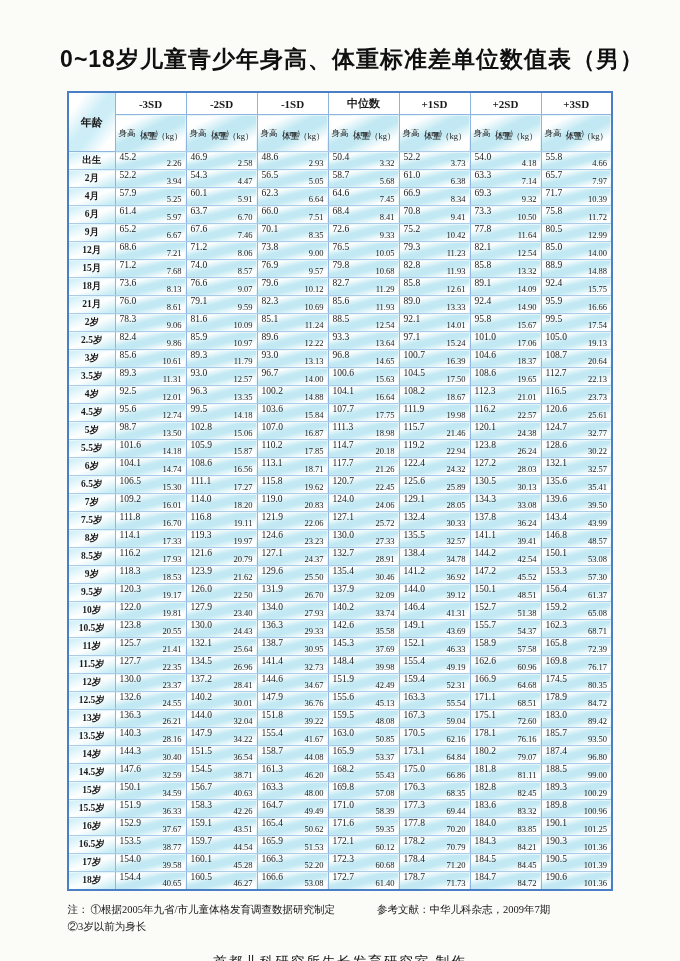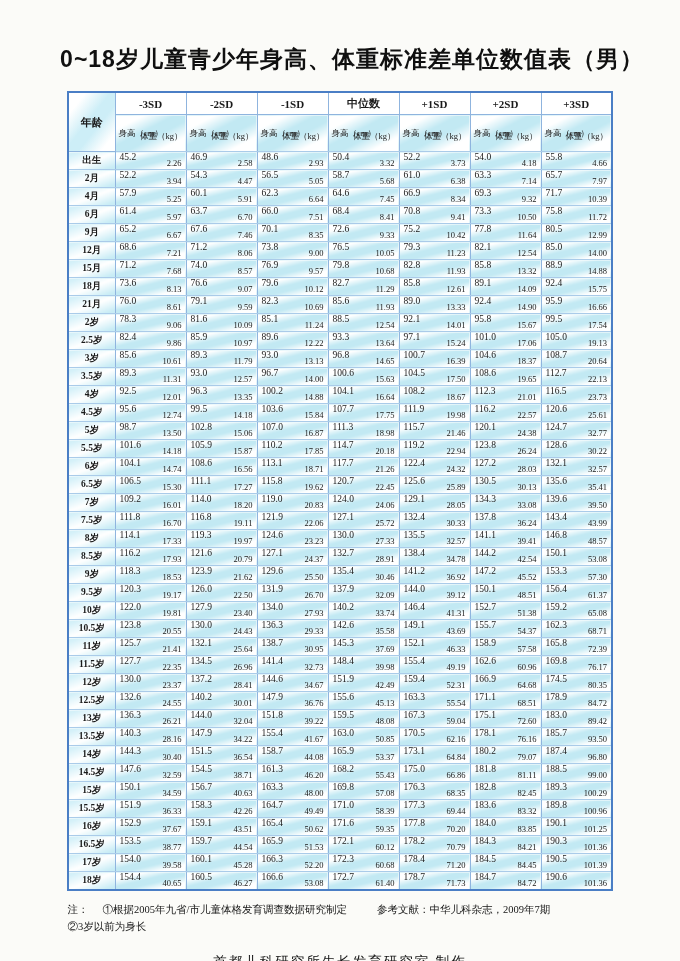--- a/index.html
+++ b/index.html
@@ -77,22 +77,22 @@
     font-size:8.5px;line-height:9px;
   }
   .notes{
     width:545px;
     margin:10px auto 0 auto;
     font-size:10.5px;
     line-height:17px;
     color:#161616;
   }
   .notes-line1{display:flex;align-items:baseline;}
-  .note-1{margin-left:14px;}
-  .reference{margin-left:30px;}
+  .note-1{margin-left:2px;}
+  .reference{margin-left:42px;}
   .note-2{}
   .footer{
     margin-top:18px;
     text-align:center;
     font-size:13.5px;
     letter-spacing:2px;
     color:#141414;
   }
 </style>
 </head>

